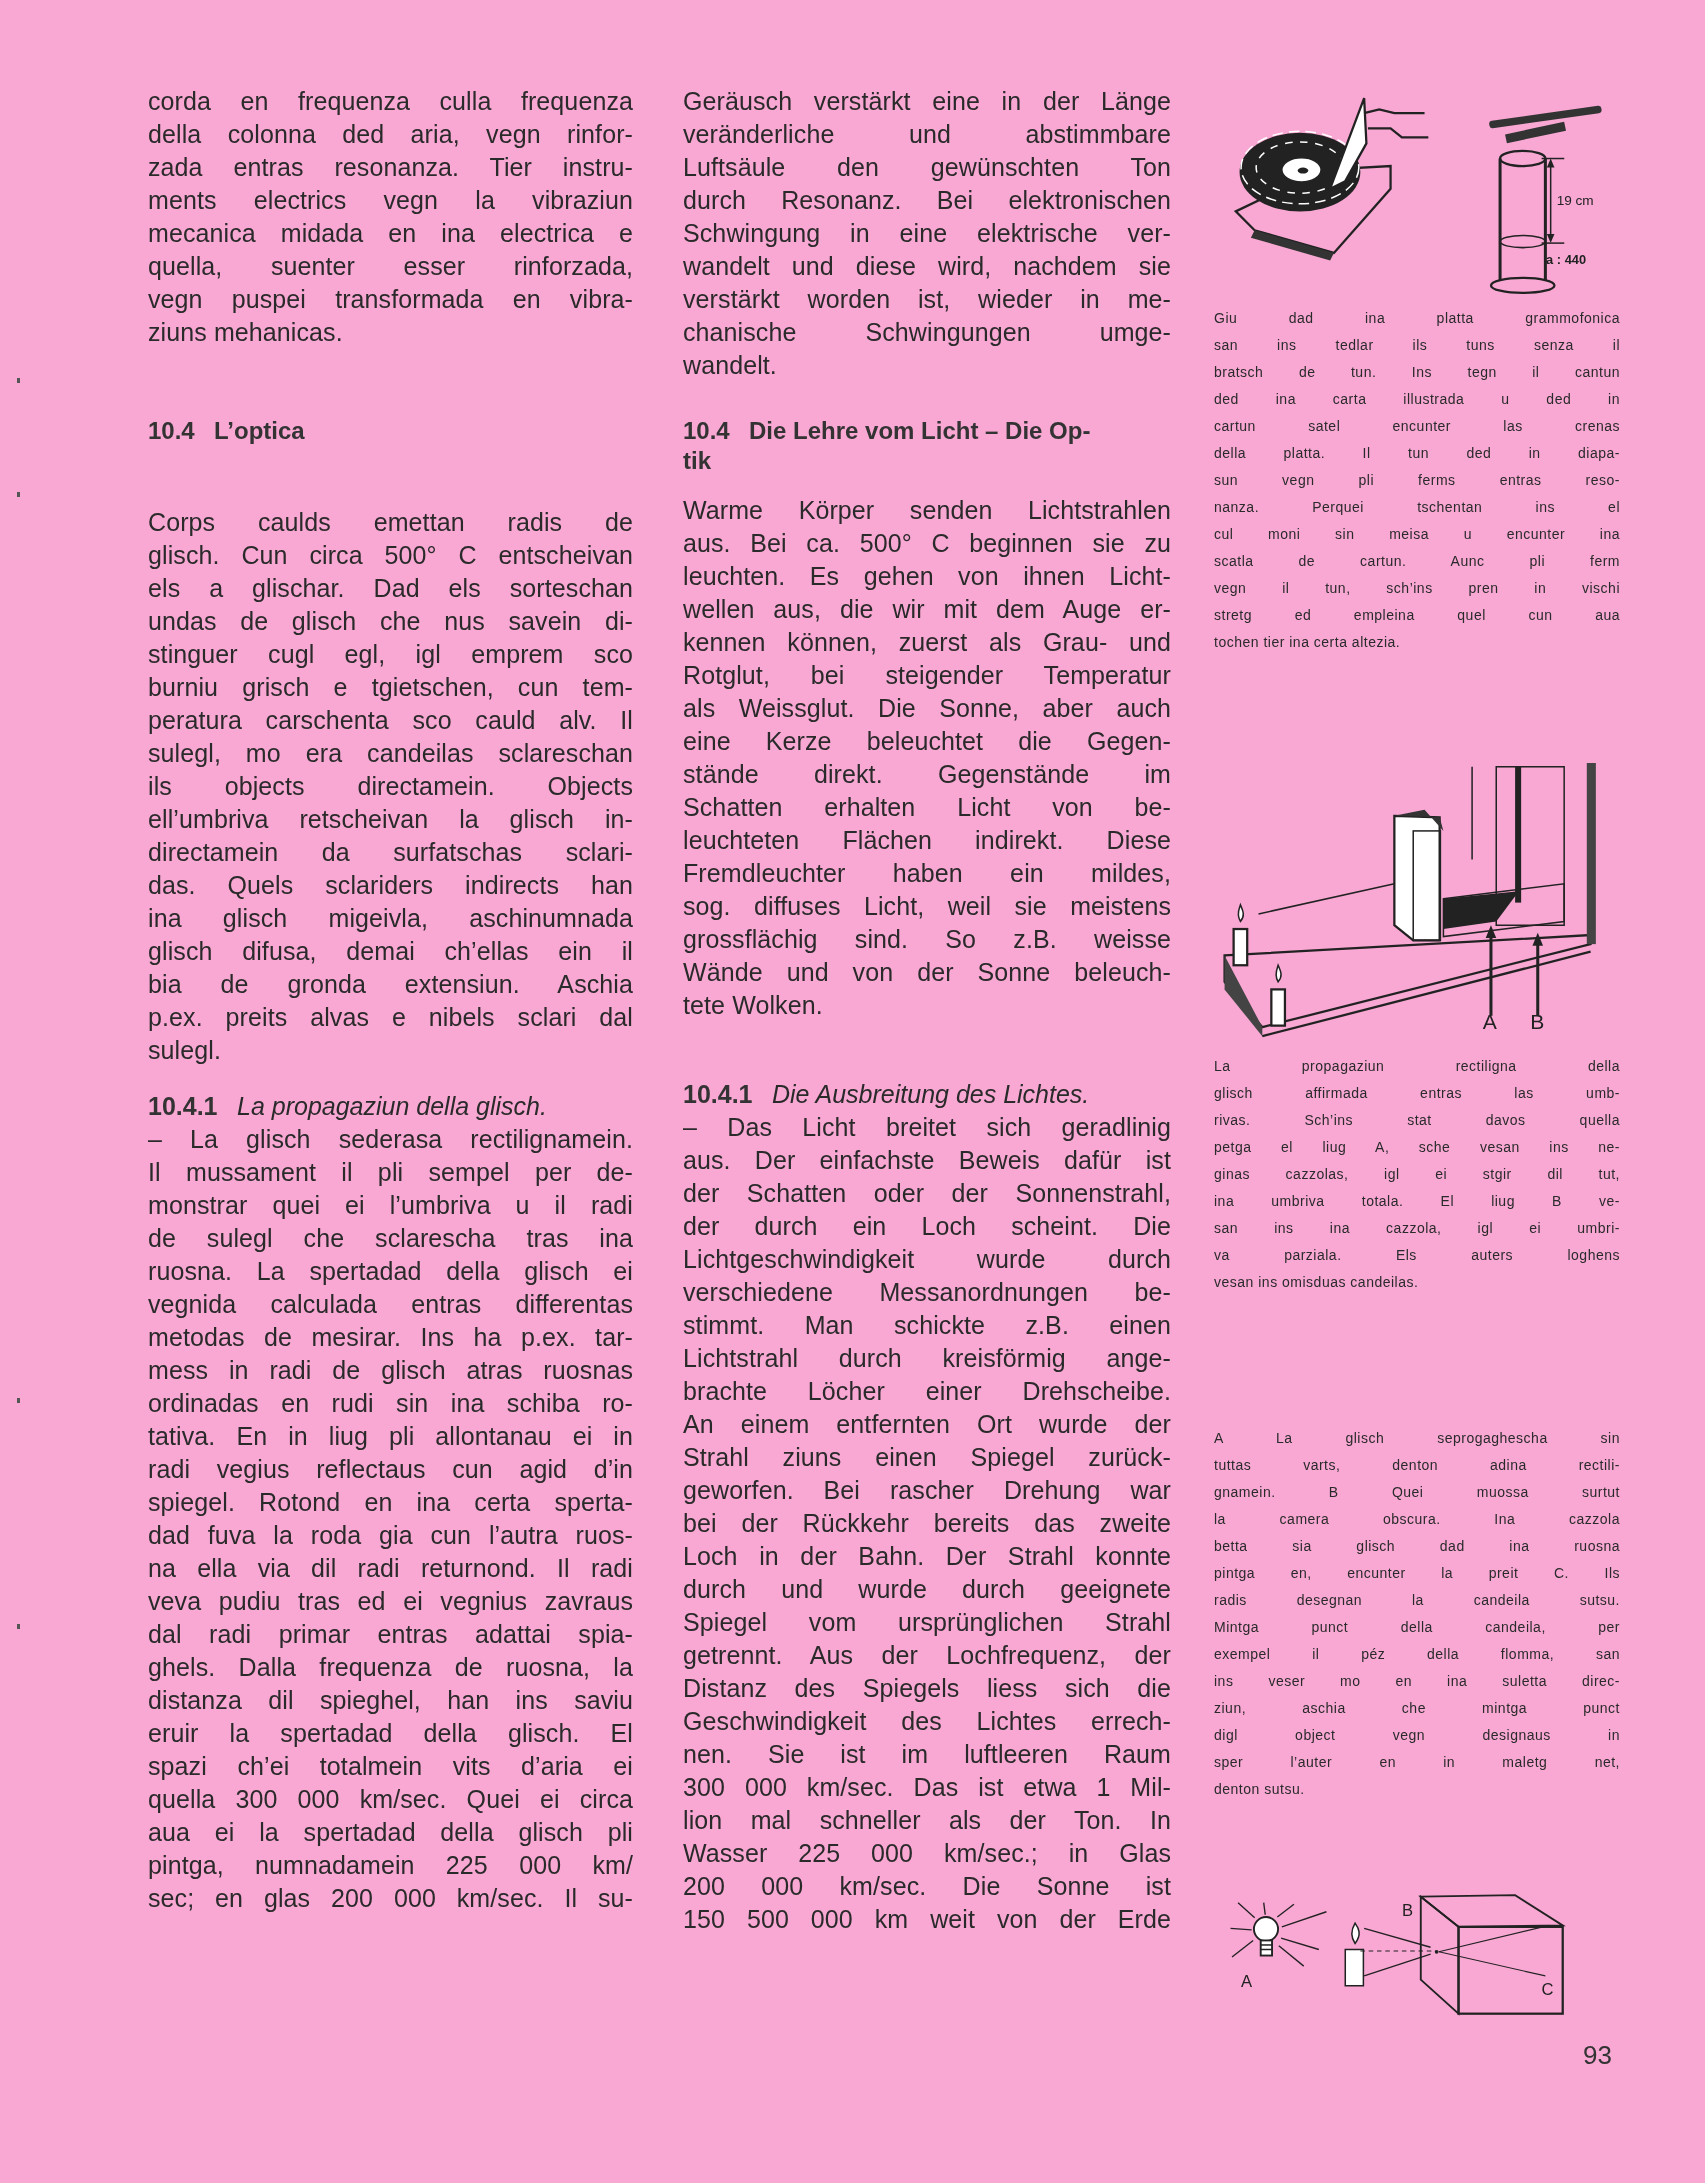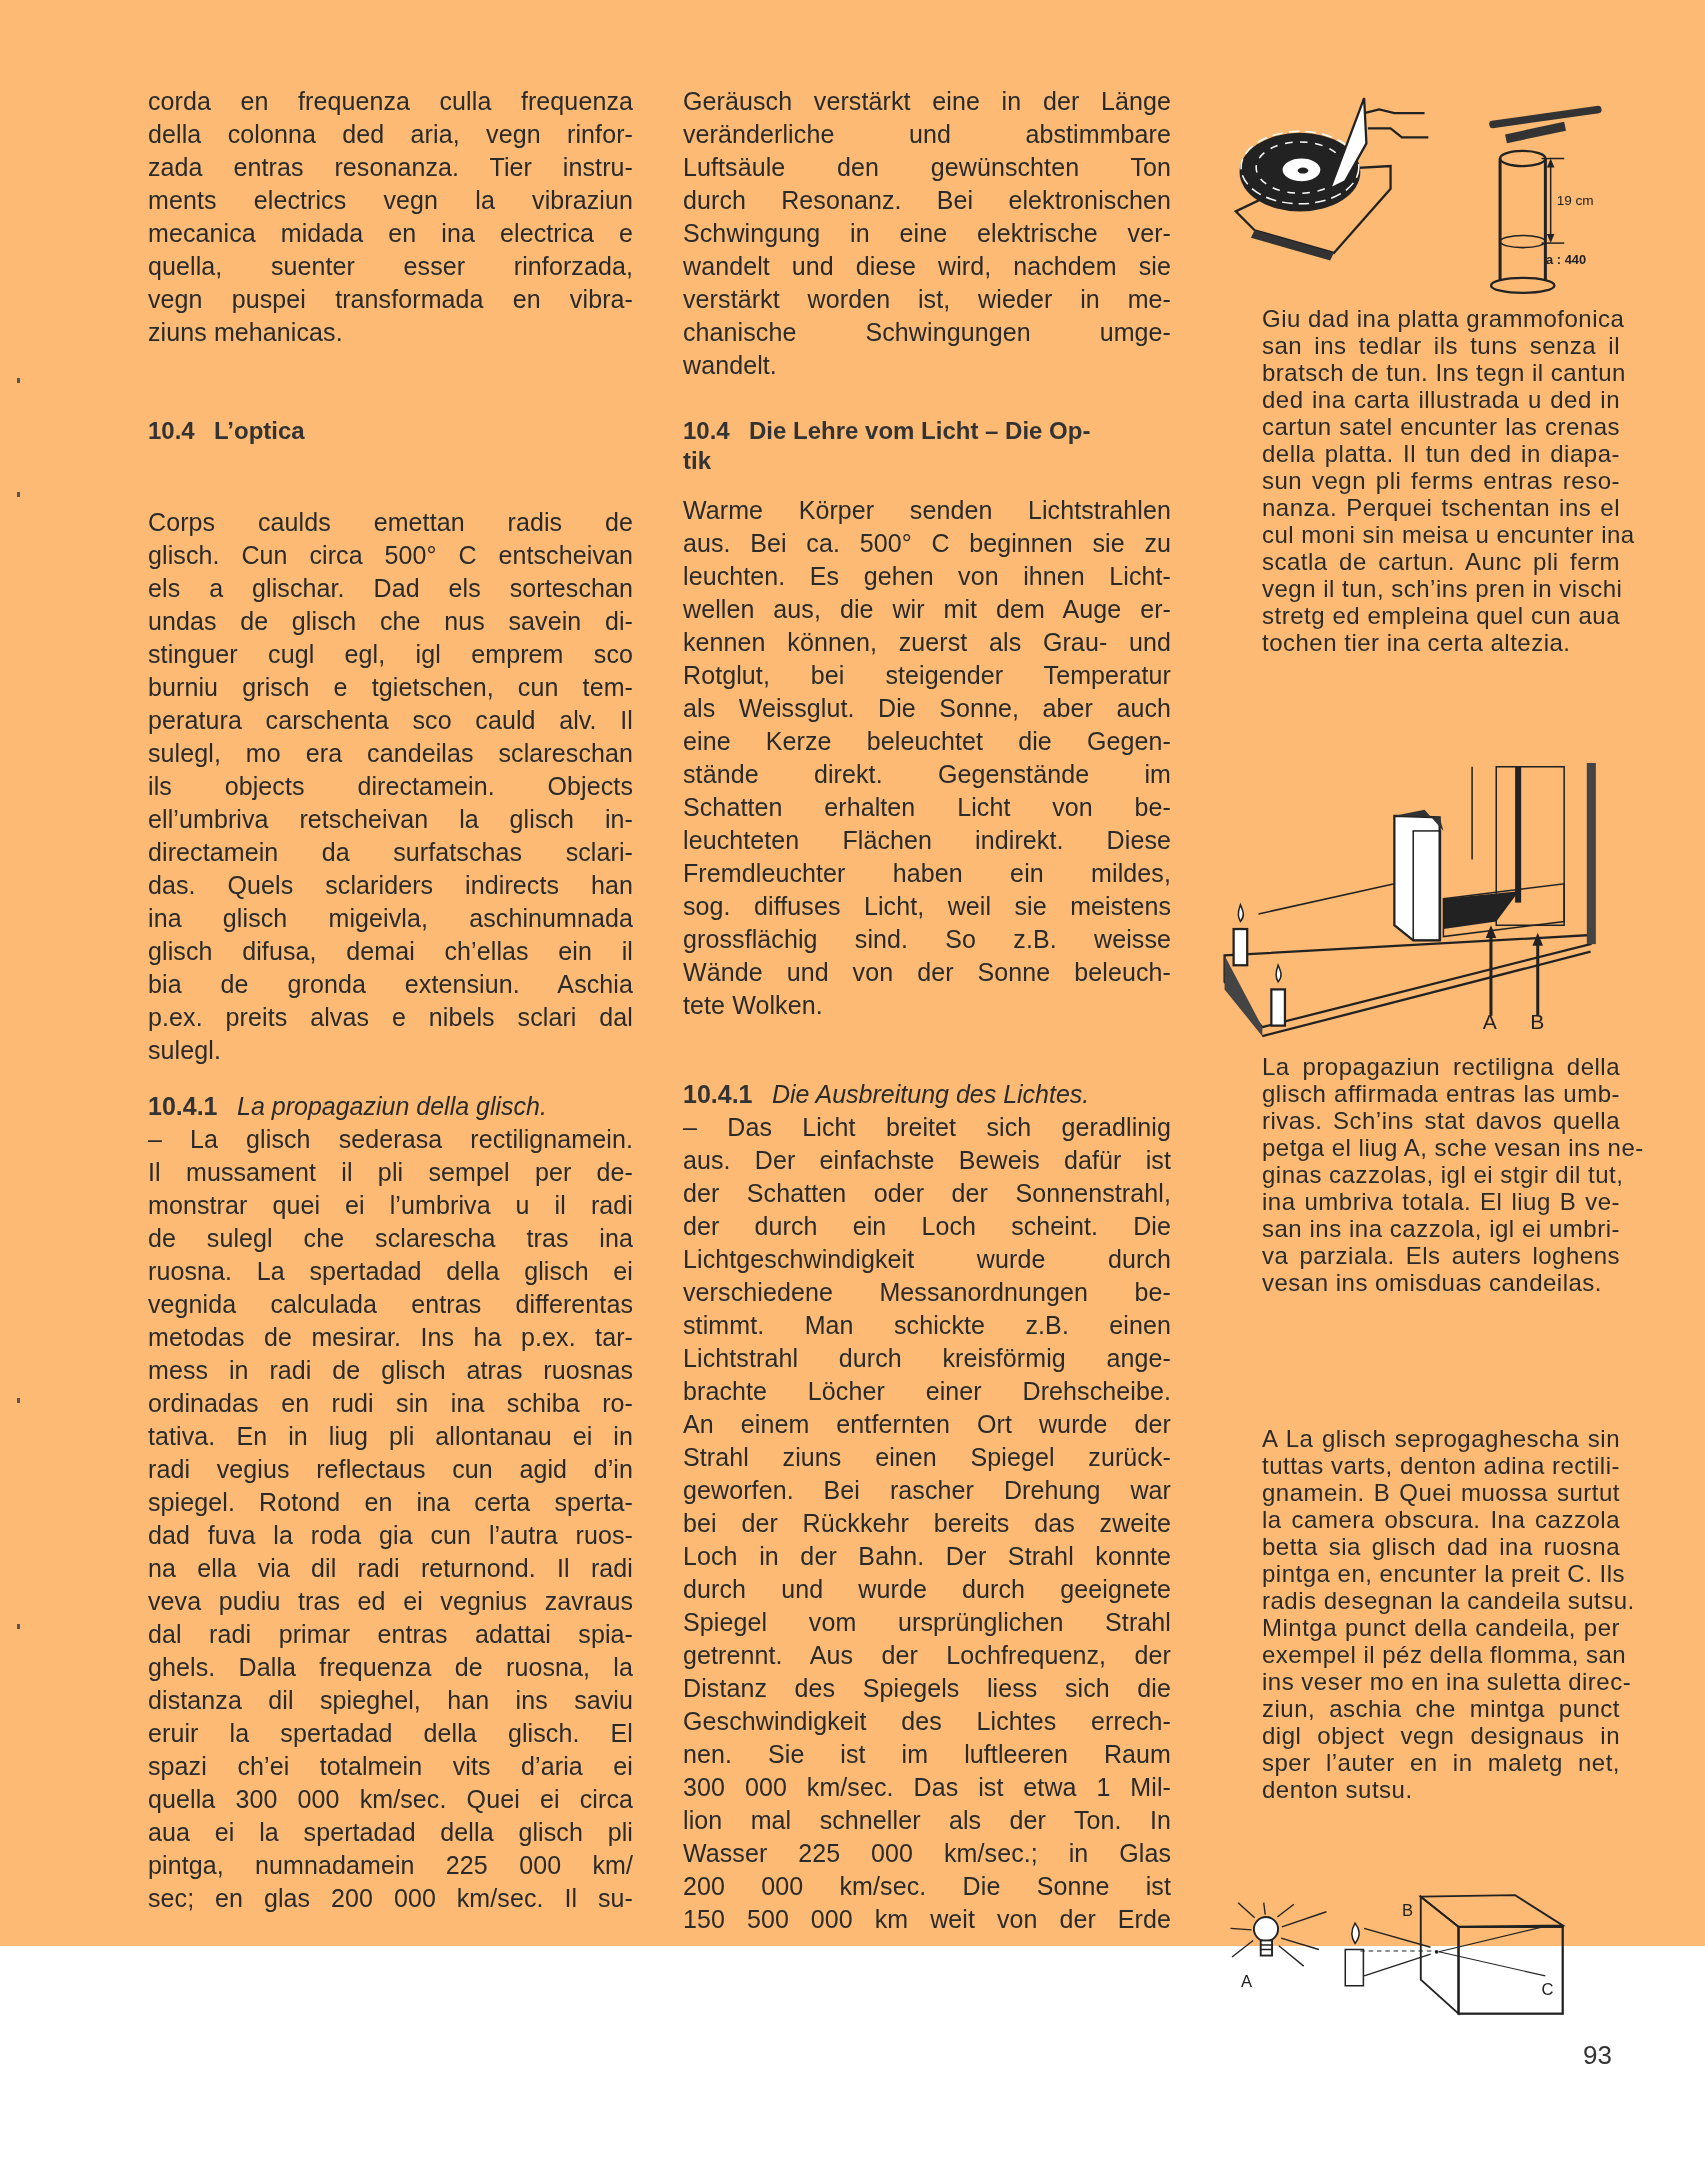--- a/index.html
+++ b/index.html
@@ -1,28 +1,28 @@
 <!DOCTYPE html>
 <html style="font-size:12px"><head>
 <meta charset="utf-8">
 <style>
   html, body { margin: 0; padding: 0; background: #ffffff; }
   body { width: 1706px; height: 2183px; position: relative; overflow: hidden; }
-  .page { position: absolute; left: 0; top: 0; width: 1706px; height: 1946px; background: #fdba74; }
+  .page { position: absolute; left: 0; top: 0; width: 1706px; height: 2183px; background: #f9a8d4; }
   .col { position: absolute; font-family: "Liberation Sans", sans-serif; color: #2a2a2a; }
   .col-left { left: 148px; top: 85px; width: 485px; }
   .col-mid  { left: 683px; top: 85px; width: 488px; }
   .col-right { left: 1214px; width: 406px; }
   .line {
     display: block; height: 33px; line-height: 33px; font-size: 25px;
     white-space: nowrap; text-align: justify; text-align-last: justify;
     letter-spacing: 0.1px;
   }
   .line.last { text-align-last: left; }
-  .cap .line { height: 27px; line-height: 27px; font-size: 24px; letter-spacing: 0.5px; margin-left: 48px; }
+  .cap .line { height: 27px; line-height: 27px; font-size: 14px; letter-spacing: 0.5px; }
   .heading { font-weight: bold; font-size: 24px; height: 33px; line-height: 33px; color: #333; white-space: nowrap; }
   .heading .num { display: inline-block; width: 66px; }
   .subhead { font-size: 25px; height: 33px; line-height: 33px; white-space: nowrap; }
   .subhead .num { font-weight: bold; display: inline-block; width: 89px; color: #333; }
   .subhead .title { font-style: italic; }
   .gap { display: block; }
   .page-number { position: absolute; left: 1583px; top: 2040px; font-family: "Liberation Sans", sans-serif; font-size: 26px; color: #333; }
   .figure { position: absolute; }
   .figure svg { display: block; }
   .fig-label { font-family: "Liberation Sans", sans-serif; fill: #222; }

